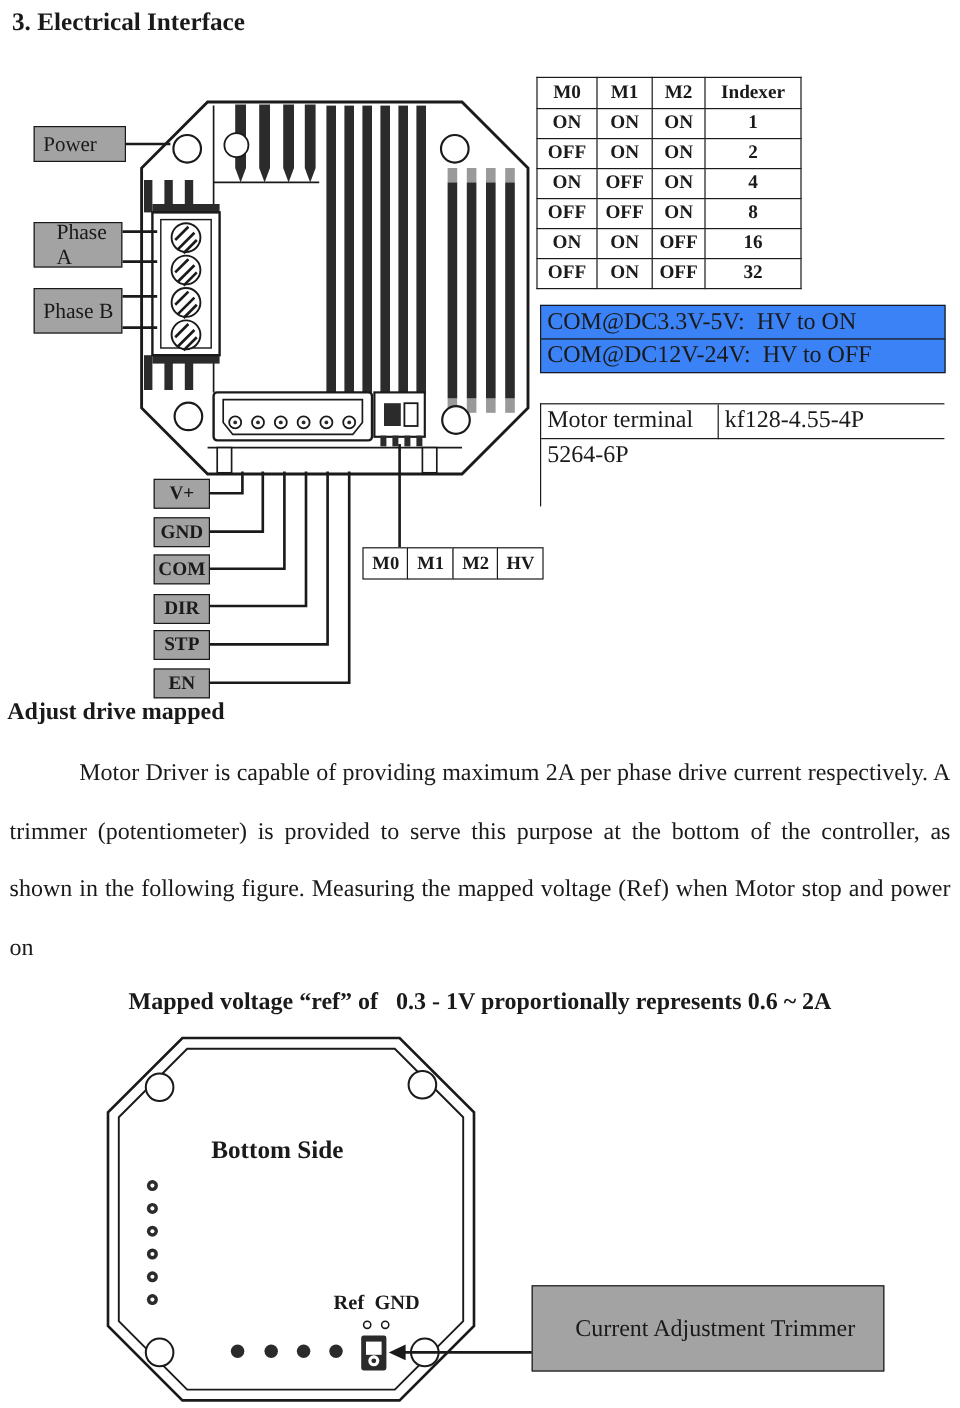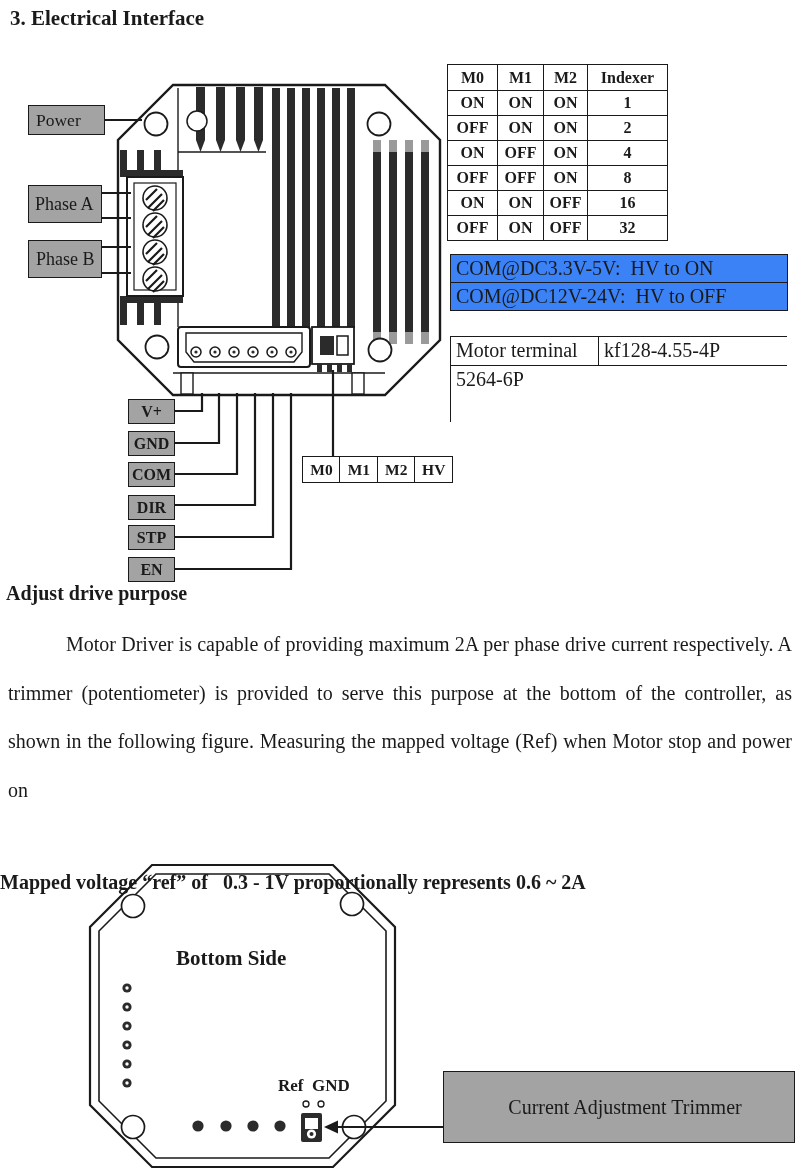--- a/index.html
+++ b/index.html
@@ -7,21 +7,21 @@
     width:800px;height:1173px;position:relative;background:#fff;
     font-family:"Liberation Serif","DejaVu Serif",serif;color:#1a1a1a;overflow:hidden;
   }
   svg{position:absolute;left:0;z-index:1}
   .lbl-box{
     position:absolute;border:1.8px solid #1a1a1a;background:#a3a3a3;box-sizing:border-box;
     display:flex;align-items:center;z-index:3;
   }
   .page-title{position:absolute;left:10px;top:6px;font-size:21px;font-weight:bold;z-index:3}
   .power-box{left:28px;top:105px;width:77px;height:30px;padding-left:7px;font-size:17.5px}
-  .phasea-box{left:28px;top:185px;width:74px;height:38px;padding-left:6px;font-size:18px}
+  .phasea-box{left:28px;top:185px;width:74px;height:38px;padding-left:18px;font-size:18px}
   .phaseb-box{left:28px;top:240px;width:74px;height:38px;padding-left:7px;font-size:18px}
   .pin-box{left:128px;width:47px;height:25px;justify-content:center;font-weight:bold;font-size:16px;border-width:1.6px}
   .mode-row{position:absolute;left:302px;top:456px;display:flex;z-index:3}
   .mode-cell{
     width:39px;height:27px;border:1.6px solid #1a1a1a;background:#fff;box-sizing:border-box;
     display:flex;align-items:center;justify-content:center;font-weight:bold;font-size:15.5px;
   }
   .mode-cell + .mode-cell{margin-left:-1.6px}
 
   table.indexer{
@@ -50,27 +50,27 @@
   .tt-n1,.tt-v1{border-bottom:1.5px solid #1a1a1a;height:29px;line-height:27px}
   .tt-n2{height:56px;line-height:26px;text-align:justify}
   .tt-v2{height:56px;line-height:26px}
 
   .adjust-heading{position:absolute;left:6px;top:582px;font-size:20px;font-weight:bold;z-index:3}
   .body-paragraph{
     position:absolute;left:8px;top:620px;width:784px;font-size:20px;line-height:48.5px;
     text-align:justify;text-indent:58px;z-index:3;
   }
   .mapped-note{
-    position:absolute;left:0;top:824px;width:800px;font-weight:bold;
-    font-size:20px;white-space:pre;z-index:3;margin-top:47px;
+    position:absolute;left:0;top:824px;width:800px;text-align:center;font-weight:bold;
+    font-size:20px;white-space:pre;z-index:3;
   }
   .bottom-side-label{position:absolute;left:176px;top:946px;font-size:21px;font-weight:bold;z-index:3}
   .refgnd-label{position:absolute;left:278px;top:1076px;font-size:17px;font-weight:bold;white-space:pre;z-index:3}
   .callout-box{
-    left:443px;top:1071px;width:352px;height:72px;justify-content:center;font-size:20px;border-width:1.5px;padding-left:12px;
+    left:443px;top:1071px;width:294px;height:72px;justify-content:center;font-size:20px;border-width:1.5px;padding-left:12px;
   }
 </style>
 </head>
 <body>
 
 <div class="page-title">3. Electrical Interface</div>
 
 <svg style="top:0" width="800" height="600" viewBox="0 0 800 600">
   <g stroke="#1a1a1a" fill="none">
 
@@ -283,21 +283,21 @@
   <div class="com-row">COM@DC3.3V-5V:  HV to ON</div>
   <div class="com-row">COM@DC12V-24V:  HV to OFF</div>
 </div>
 
 <div class="term-table">
   <div class="tt-c tt-n1">Motor terminal</div>
   <div class="tt-c tt-v1">kf128-4.55-4P</div>
   <div class="tt-c tt-v2">5264-6P</div>
 </div>
 
-<div class="adjust-heading">Adjust drive purpose</div>
+<div class="adjust-heading">Adjust drive mapped</div>
 <div class="body-paragraph">Motor Driver is capable of providing maximum 2A per phase drive current respectively. A trimmer (potentiometer) is provided to serve this purpose at the bottom of the controller, as shown in the following figure. Measuring the mapped voltage (Ref) when Motor stop and power on</div>
 <div class="mapped-note">Mapped voltage “ref” of   0.3 - 1V proportionally represents 0.6 ~ 2A</div>
 
 <svg style="top:858px" width="800" height="315" viewBox="0 858 800 315">
   <g stroke="#1a1a1a" fill="none">
     <path d="M152,865 L333,865 L395,927 L395,1105 L333,1167 L152,1167 L90,1105 L90,927 Z" fill="#ffffff" stroke-width="2.2"></path>
     <path d="M156,874 L329,874 L386,931 L386,1101 L329,1158 L156,1158 L99,1101 L99,931 Z" stroke-width="1.6"></path>
     <g fill="#ffffff" stroke-width="1.7">
       <circle cx="133" cy="906" r="11.5"></circle>
         <circle cx="352" cy="904" r="11.5"></circle>

